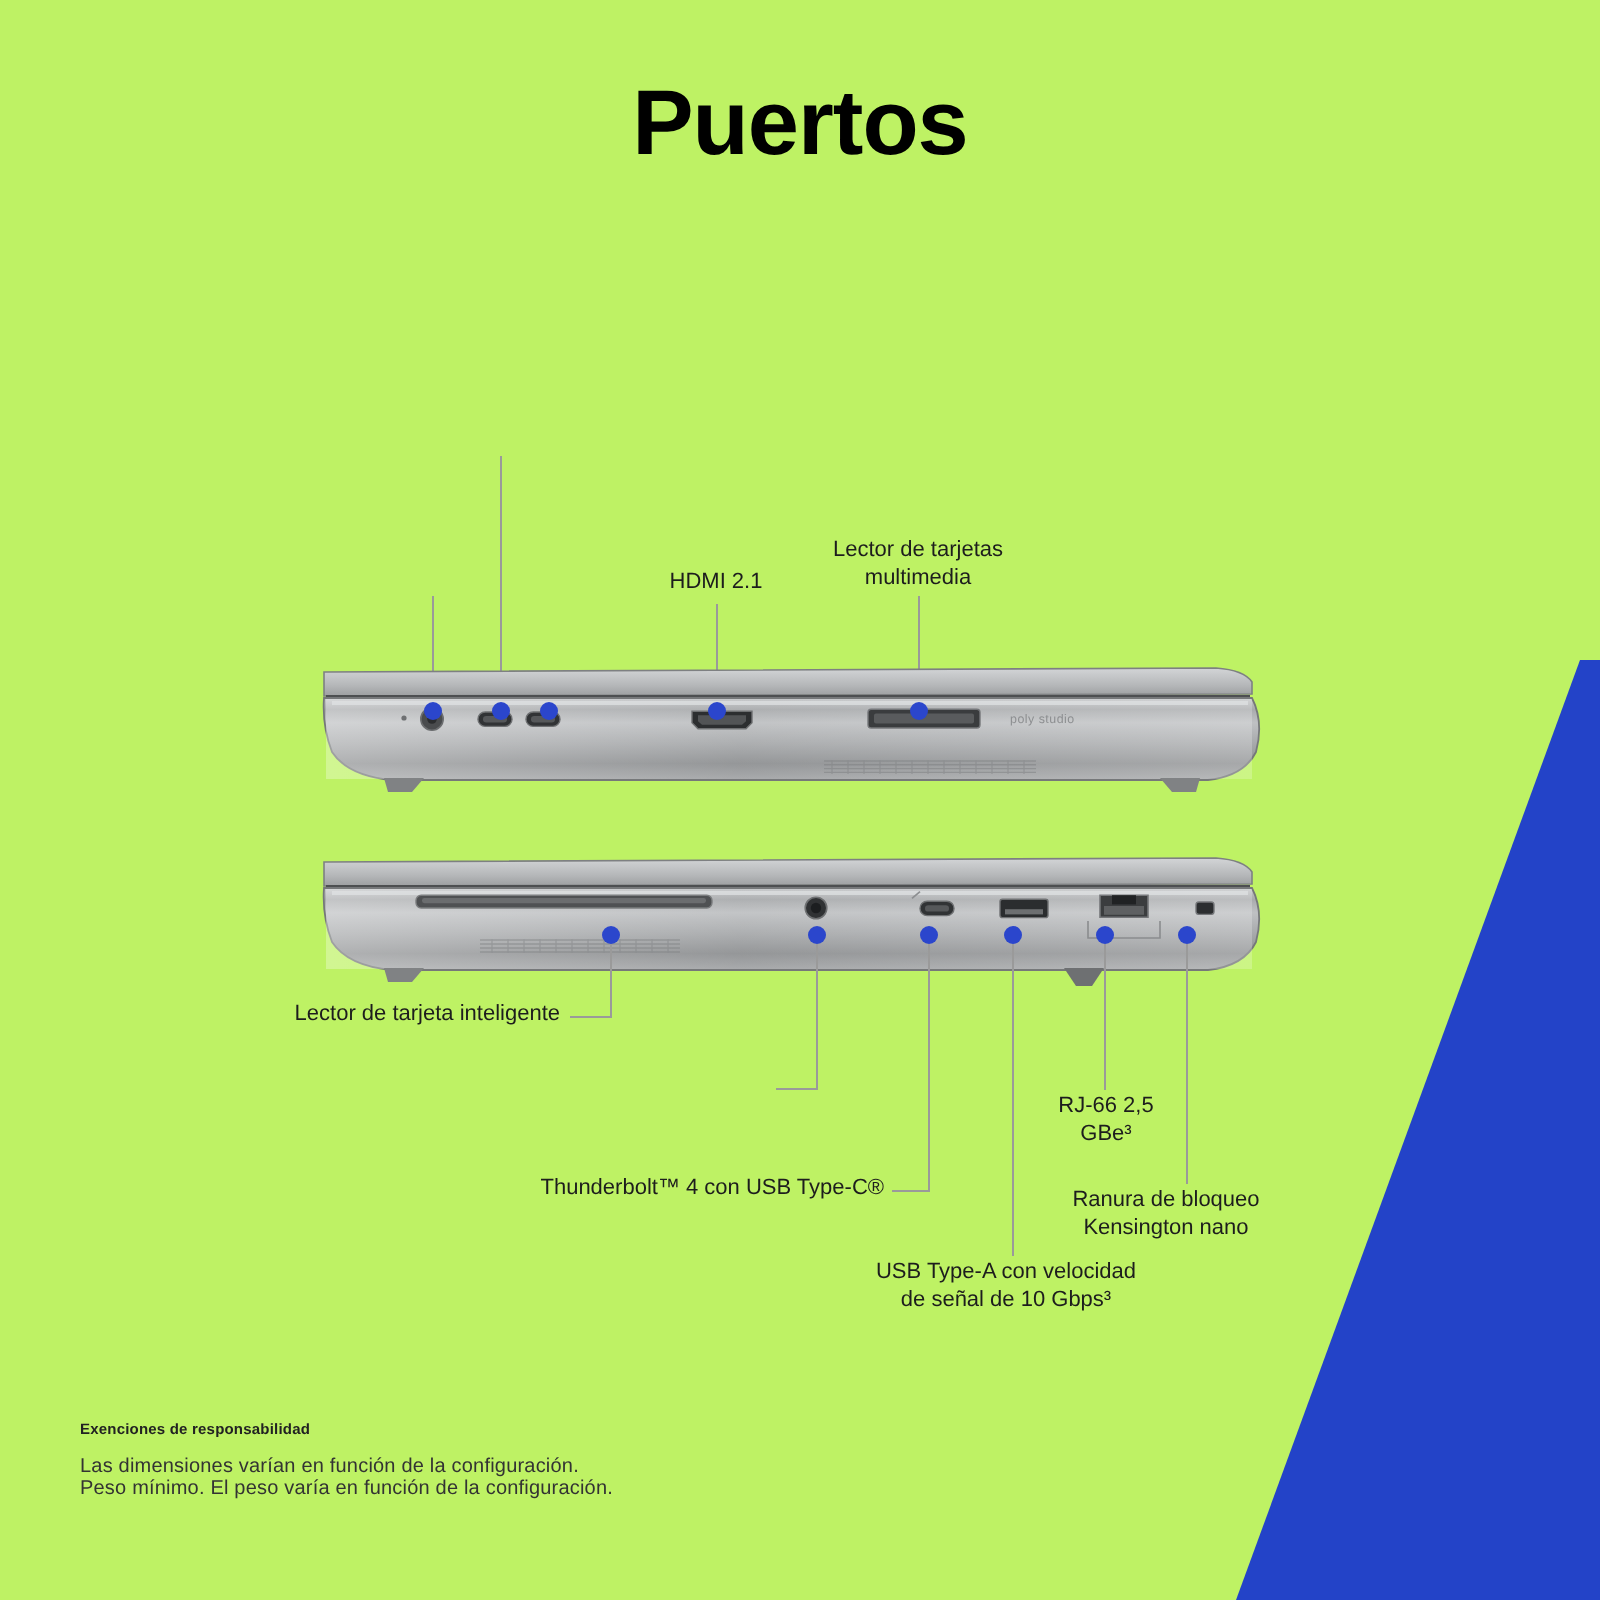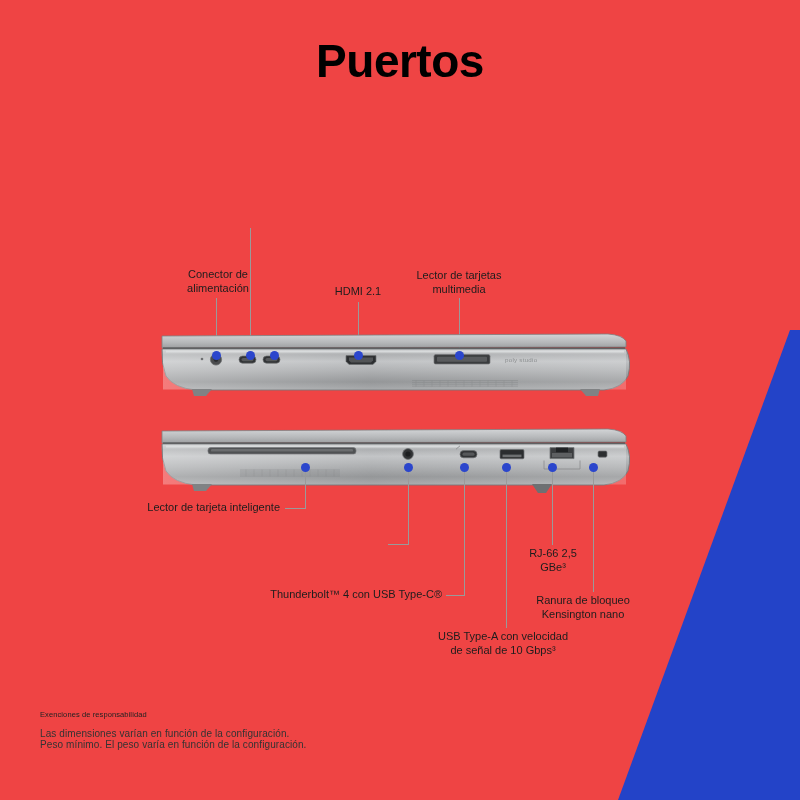--- a/index.html
+++ b/index.html
@@ -4,21 +4,21 @@
 <style>
   html, body {
     margin: 0;
     padding: 0;
     background: #ffffff;
   }
   #page {
     position: relative;
     width: 800px;
     height: 800px;
-    background: #ef4444;
+    background: #bef264;
     overflow: hidden;
     font-family: "Liberation Sans", sans-serif;
     color: #1a1a1a;
   }
 
   
   #blue-wedge {
     position: absolute;
     left: 0; top: 0;
     width: 800px; height: 800px;
@@ -73,21 +73,21 @@
 
   
   #disclaimer {
     position: absolute;
     left: 40px;
     top: 710px;
     width: 420px;
   }
   #disclaimer .d-title {
     font-size: 7.5px;
-    font-weight: normal;
+    font-weight: bold;
     color: #222;
     margin-bottom: 9px;
     letter-spacing: 0.1px;
   }
   #disclaimer .d-line {
     font-size: 10px;
     color: #333;
     line-height: 11px;
     letter-spacing: 0.1px;
   }
@@ -97,22 +97,20 @@
 
 <div id="page">
 
   <svg id="blue-wedge" viewBox="0 0 800 800" width="800" height="800">
     <polygon points="790,330 800,330 800,800 618,800" fill="#2343c8"></polygon>
   </svg>
 
   <div id="page-title">Puertos</div>
 
 
-  <div class="callout c-center" style="left:148px; top:268px; width:140px;">Conector de
-alimentación</div>
 
   <div class="callout c-center" style="left:298px; top:285px; width:120px;">HDMI 2.1</div>
 
   <div class="callout c-right" style="left:52px; top:501px; width:228px;">Lector de tarjeta inteligente</div>
 
   <div class="callout c-center" style="left:389px; top:269px; width:140px;">Lector de tarjetas
 multimedia</div>
 
 
   <div class="callout c-right" style="left:190px; top:588px; width:252px;">Thunderbolt™ 4 con USB Type-C®</div>

